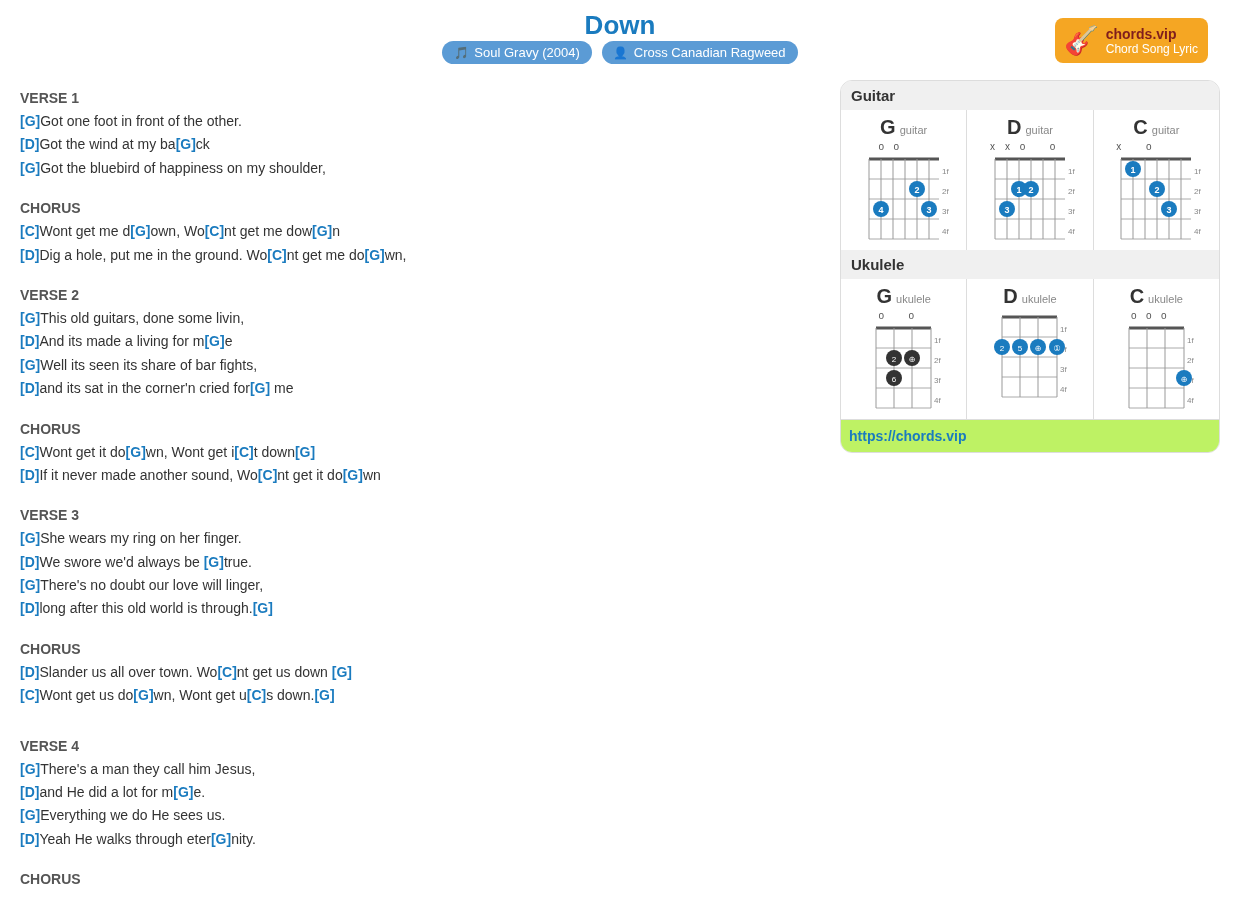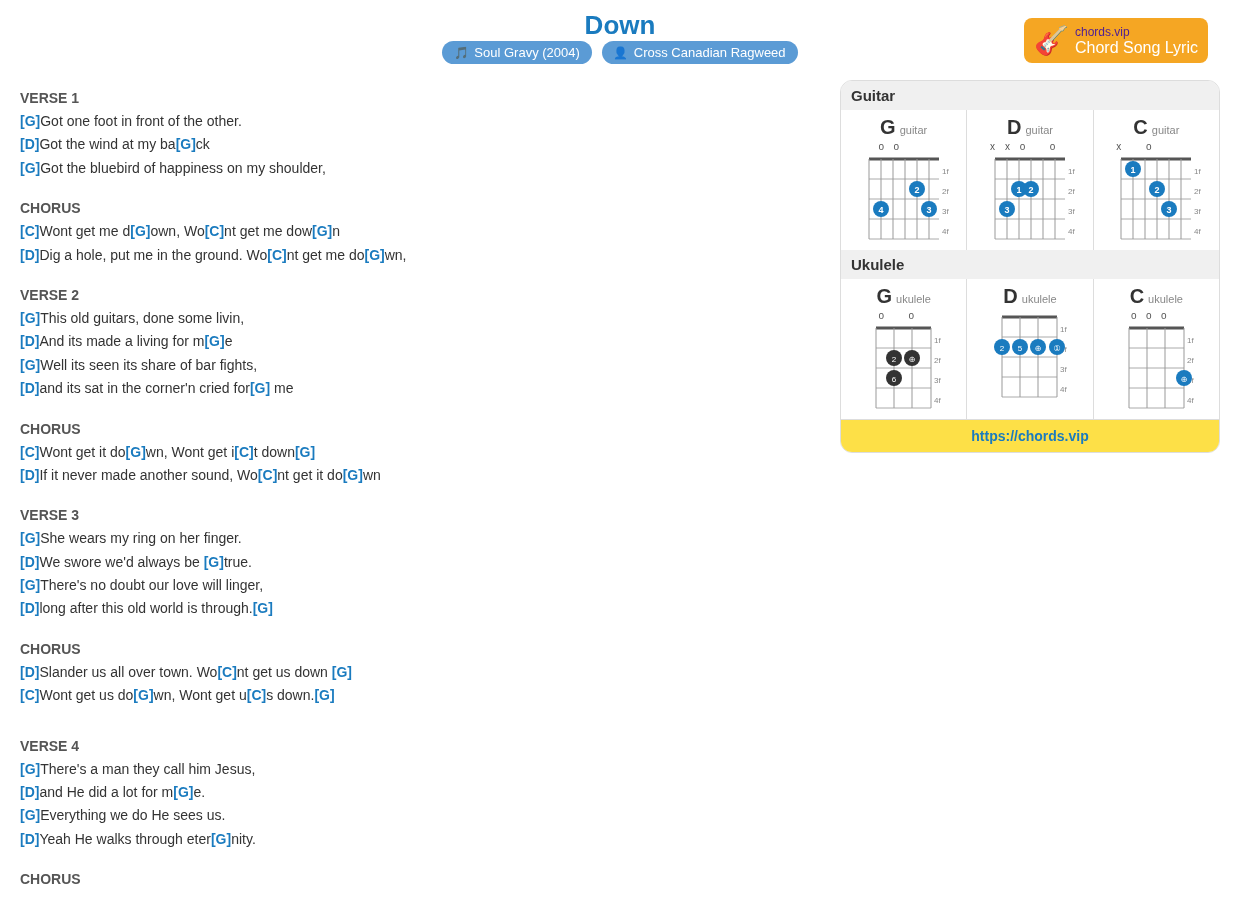--- a/index.html
+++ b/index.html
@@ -9,22 +9,22 @@
     .song-title { font-size: 26px; font-weight: bold; color: #1a7bbf; }
     
     .meta-bar { display: flex; justify-content: center; gap: 10px; margin-bottom: 16px; }
     .meta-badge { display: inline-flex; align-items: center; gap: 5px; padding: 4px 12px; border-radius: 14px; font-size: 13px; color: #fff; }
     .meta-badge.album { background: #5b9bd5; }
     .meta-badge.artist { background: #5b9bd5; }
     .meta-badge-icon { font-size: 12px; }
     
     .logo-area { position: absolute; top: 8px; right: 12px; }
     .logo-box { background: #f5a623; border-radius: 8px; padding: 6px 10px; display: flex; align-items: center; gap: 6px; }
-    .logo-text { font-size: 12px; font-weight: normal; color: #4c1d95; }
-    .logo-sub { font-size: 16px; color: #fff; }
+    .logo-text { font-size: 14px; font-weight: bold; color: #7f1d1d; }
+    .logo-sub { font-size: 12px; color: #fff; }
 
     .main-layout { display: flex; gap: 20px; }
     .lyrics-col { flex: 1; min-width: 0; }
     .chord-col { width: 380px; flex-shrink: 0; }
 
     .section-label { font-weight: bold; color: #555; margin: 10px 0 4px 0; }
     .lyric-line { margin: 1px 0; line-height: 1.6; }
     .chord { color: #1a7bbf; font-weight: bold; }
 
     .chord-panel { border: 1px solid #ddd; border-radius: 12px; overflow: hidden; }
@@ -33,21 +33,21 @@
     
     .chord-diagrams { display: flex; background: #fff; }
     .chord-diagram { flex: 1; border-right: 1px solid #ddd; padding: 6px 4px; text-align: center; }
     .chord-diagram:last-child { border-right: none; }
     .chord-name-row { display: flex; justify-content: center; align-items: baseline; gap: 4px; margin-bottom: 2px; }
     .chord-letter { font-size: 20px; font-weight: bold; color: #333; }
     .chord-type-label { font-size: 11px; color: #888; }
     .open-strings { display: flex; justify-content: center; gap: 1px; margin-bottom: 2px; font-size: 10px; color: #555; }
     .open-str { width: 14px; text-align: center; }
     
-    .url-bar { background: #fde047; text-align: center; padding: 8px; font-size: 14px; color: #1a7bbf; font-weight: bold; border-top: 1px solid #ddd; }
+    .url-bar { background: #bef264; text-align: left; padding: 8px; font-size: 14px; color: #1a7bbf; font-weight: bold; border-top: 1px solid #ddd; }
 
     
     .fb-svg { display: block; margin: 0 auto; }
   </style>
 </head>
 <body>
 
 <div style="position:relative;">
   <div class="header">
     <div class="song-title">Down</div>

